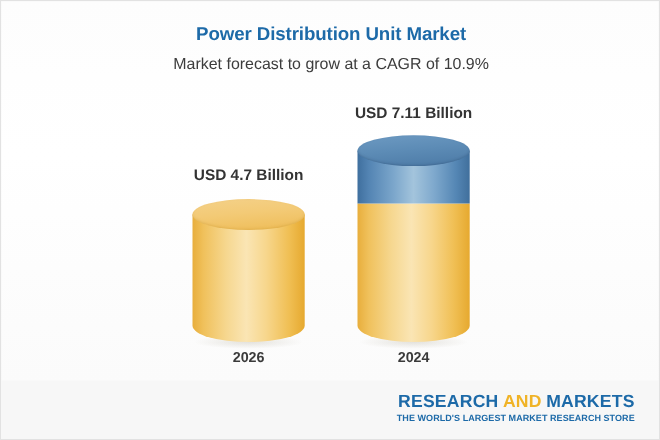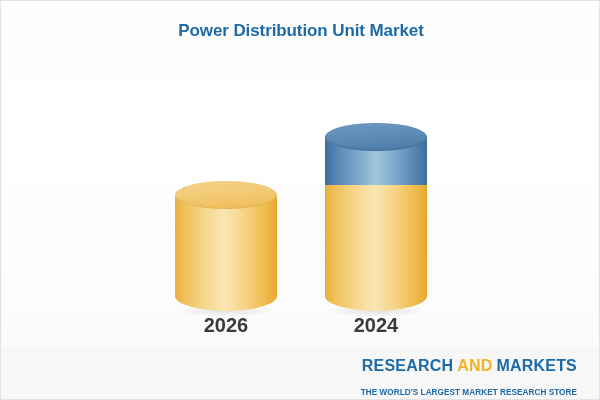--- a/index.html
+++ b/index.html
@@ -76,21 +76,21 @@
     line-height: 17px;
   }
   .g2026 .value-label { top: 150px; }
   .g2030 .value-label { top: 93px; }
 
   .cat-label {
     position: absolute;
     top: 315px;
     width: 160px;
     text-align: center;
-    font-size: 20px;
+    font-size: 13px;
     font-weight: bold;
     color: #3a3a3a;
     line-height: 18px;
   }
 
   
   .cylinder {
     position: absolute;
     left: 29px;
     width: 102px;
@@ -170,52 +170,55 @@
   .logo-main {
     font-size: 16px;
     font-weight: bold;
     letter-spacing: 0.2px;
     color: #1d6aa8;
     line-height: 19px;
     white-space: nowrap;
   }
   .logo-and { color: #f0b327; }
   .logo-tag {
-    margin-top: 13px;
+    margin-top: 1px;
     font-size: 8.2px;
     font-weight: bold;
     letter-spacing: 0.05px;
     color: #1d6aa8;
     line-height: 10px;
     white-space: nowrap;
   }
 </style>
 </head>
 <body>
 
 <div id="infographic">
 
   <div class="header">
     <div class="chart-title">Power Distribution Unit Market</div>
+    <div class="chart-subtitle">Market forecast to grow at a CAGR of 10.9%</div>
   </div>
 
   <div class="plot">
 
     <div class="bar-group g2026">
+      <div class="value-label">USD 4.7 Billion</div>
 
       <div class="cylinder cyl-2026">
         <div class="cyl-shadow"></div>
         <div class="cyl-body seg-yellow" style="top:14px; height:116px;"></div>
         <div class="cap cap-yellow" style="top:0px;"></div>
       </div>
 
       <div class="cat-label">2026</div>
     </div>
 
     <div class="bar-group g2030">
+      <div class="value-label">USD 7.11 Billion</div>
 
       <div class="cylinder cyl-2030">
         <div class="cyl-shadow"></div>
         <div class="cyl-body seg-yellow" style="top:62px; height:126px;"></div>
         <div class="cyl-body seg-blue" style="top:14px; height:48px; border-radius:0;"></div>
         <div class="cap cap-blue" style="top:0px;"></div>
       </div>
 
       <div class="cat-label">2024</div>
     </div>

